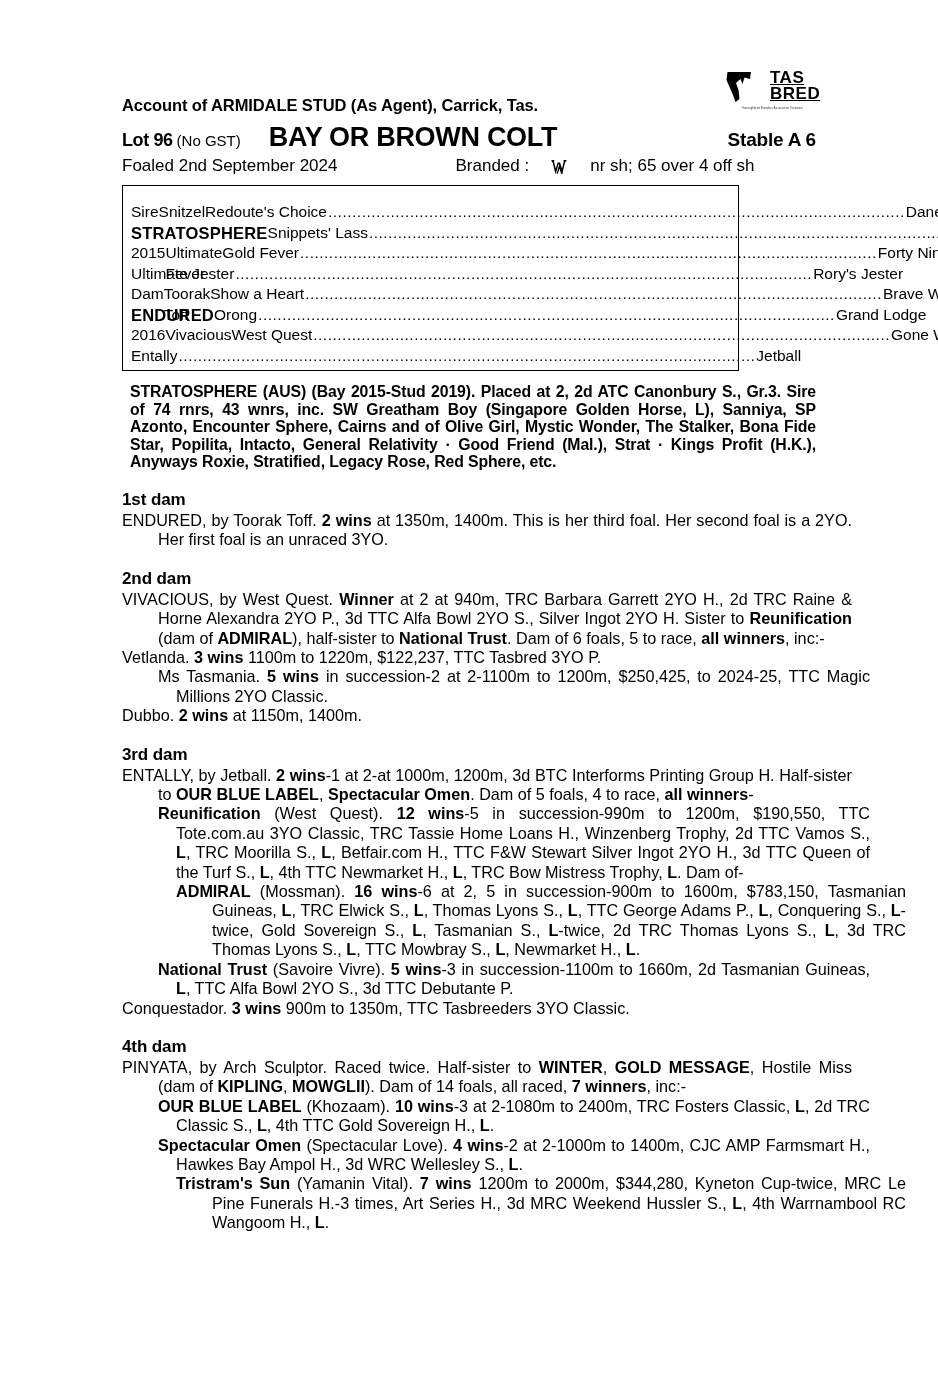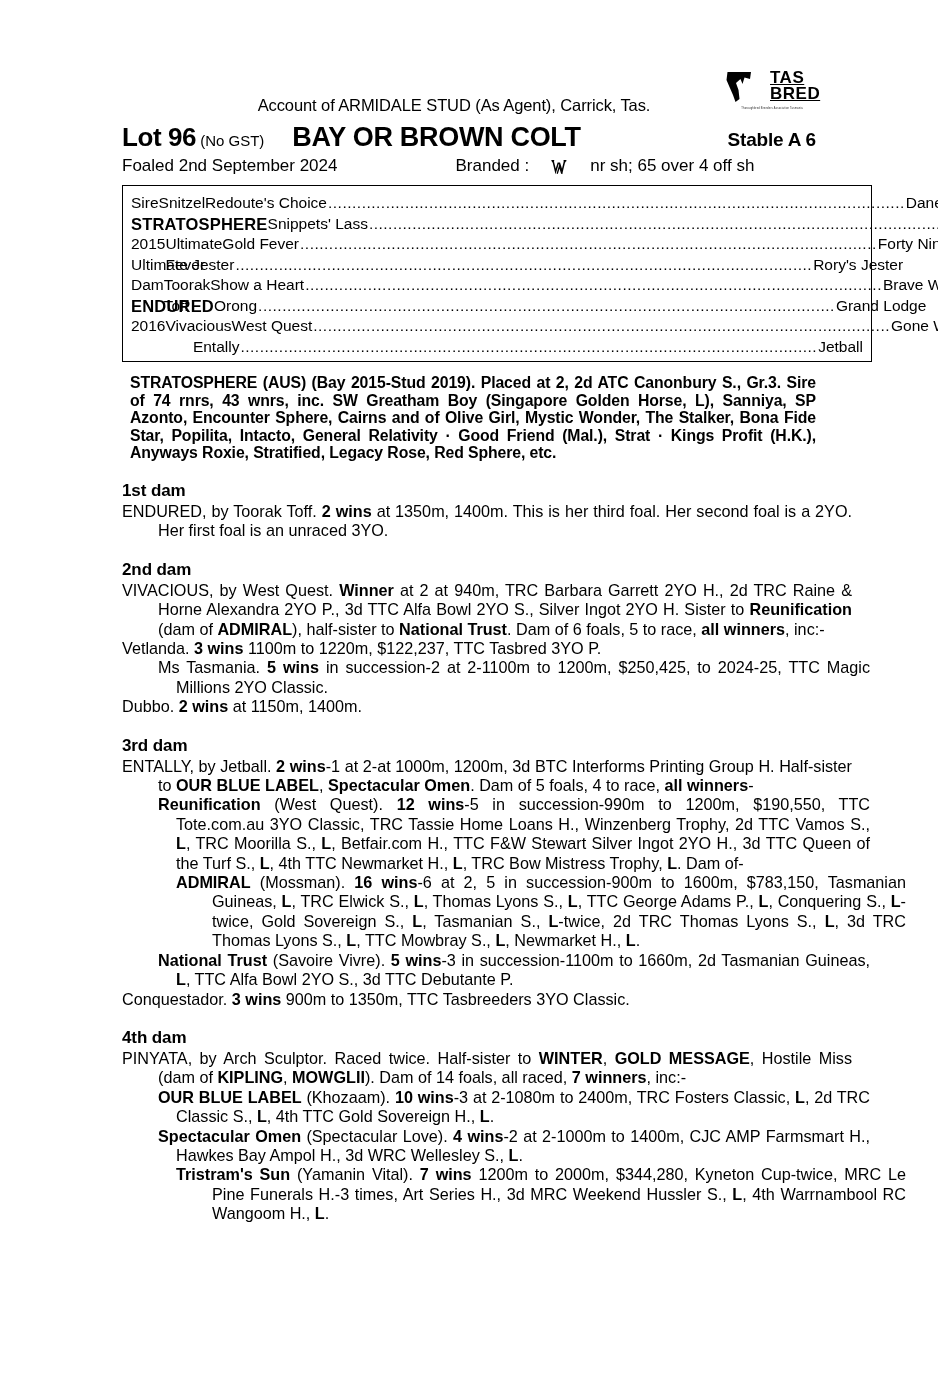--- a/index.html
+++ b/index.html
@@ -48,36 +48,36 @@
     margin-top: 3px;
     font-size: 2.6px;
     letter-spacing: 0.2px;
     text-align: center;
     white-space: nowrap;
     color: #222;
     transform: scaleY(1.3);
   }
 
   .account-line {
-    text-align: center;
-    font-weight: normal;
+    text-align: left;
+    font-weight: bold;
     font-size: 16.5px;
     padding-top: 96px;
     letter-spacing: -0.1px;
     padding-right: 30px;
   }
 
   .title-row {
     display: flex;
     align-items: baseline;
     margin-top: 7px;
   }
   .lot-no {
     font-weight: bold;
-    font-size: 26px;
+    font-size: 18px;
     letter-spacing: -0.4px;
   }
   .no-gst {
     font-size: 15px;
     margin-left: 4px;
   }
   .colt-name {
     font-weight: bold;
     font-size: 27px;
     letter-spacing: -0.3px;
@@ -109,23 +109,23 @@
     height: 15px;
     margin: 0 5px;
     position: relative;
     top: 1px;
   }
 
   
   .ped-table {
     margin-top: 9px;
     border: 1.6px solid #000;
-    width: 750px;
+    width: 617px;
     box-sizing: border-box;
-    padding: 7px 0 4px 0;
+    padding: 16px 0 4px 0;
     position: relative;
   }
   .ped-row {
     display: flex;
     font-size: 15.5px;
     line-height: 20.5px;
     height: 20.5px;
   }
   .c1 { width: 222px; padding-left: 8px; box-sizing: border-box; }
   .c2 { width: 178px; box-sizing: border-box; }

